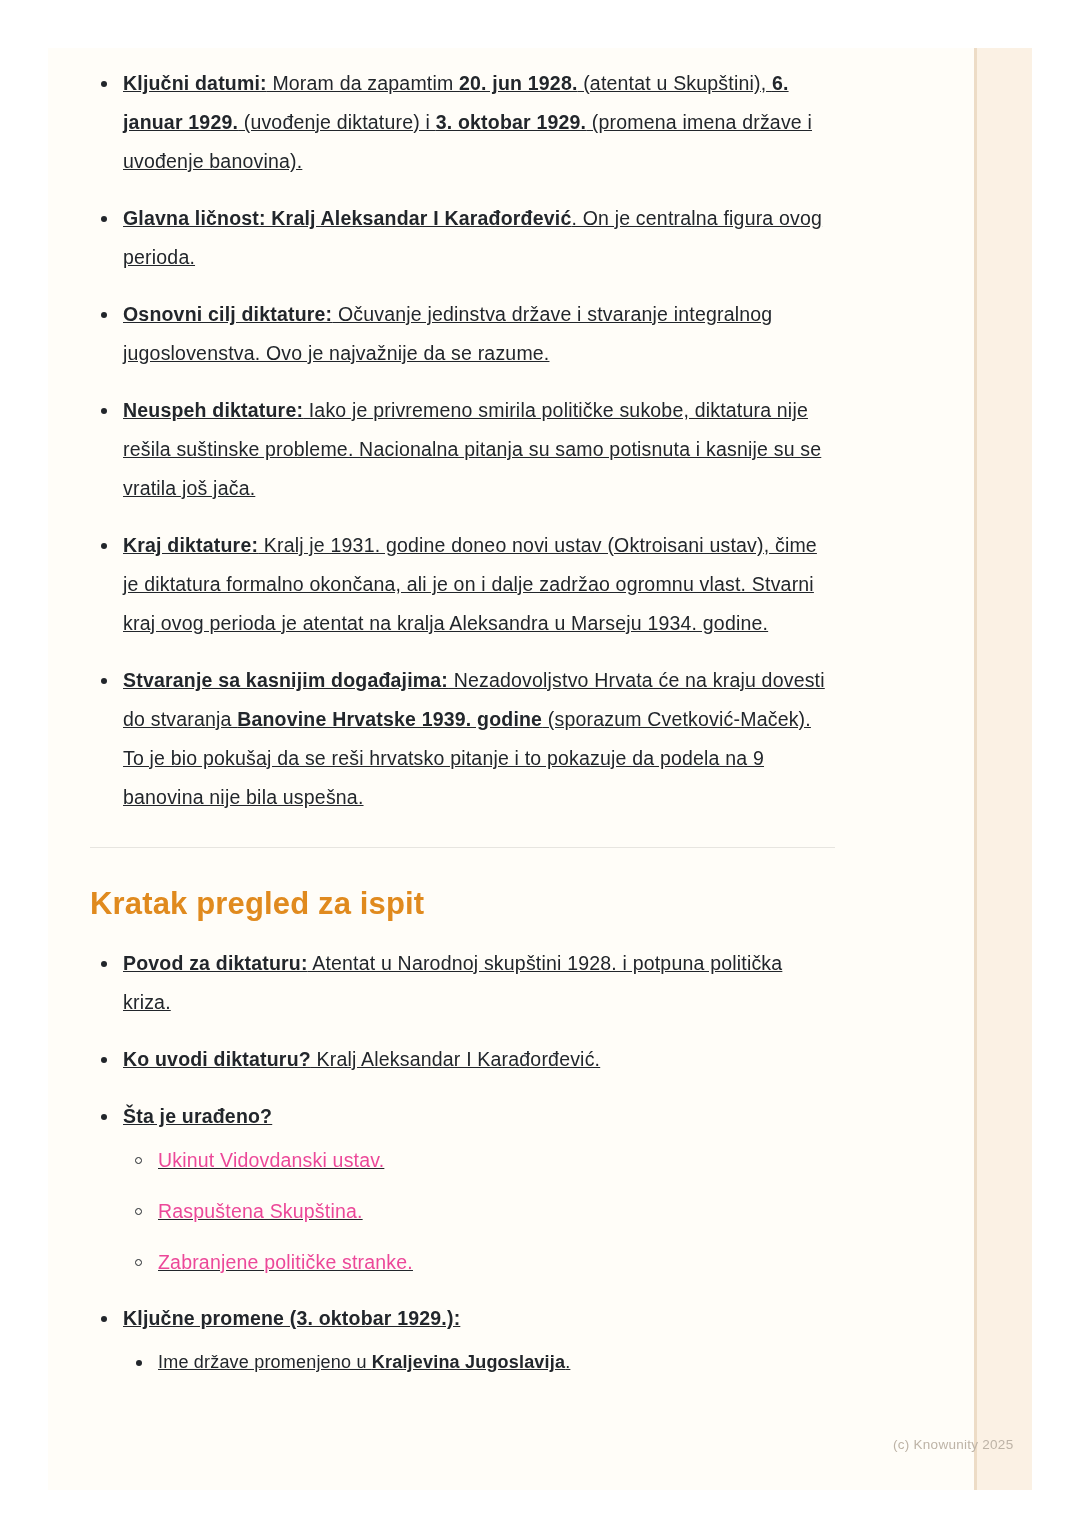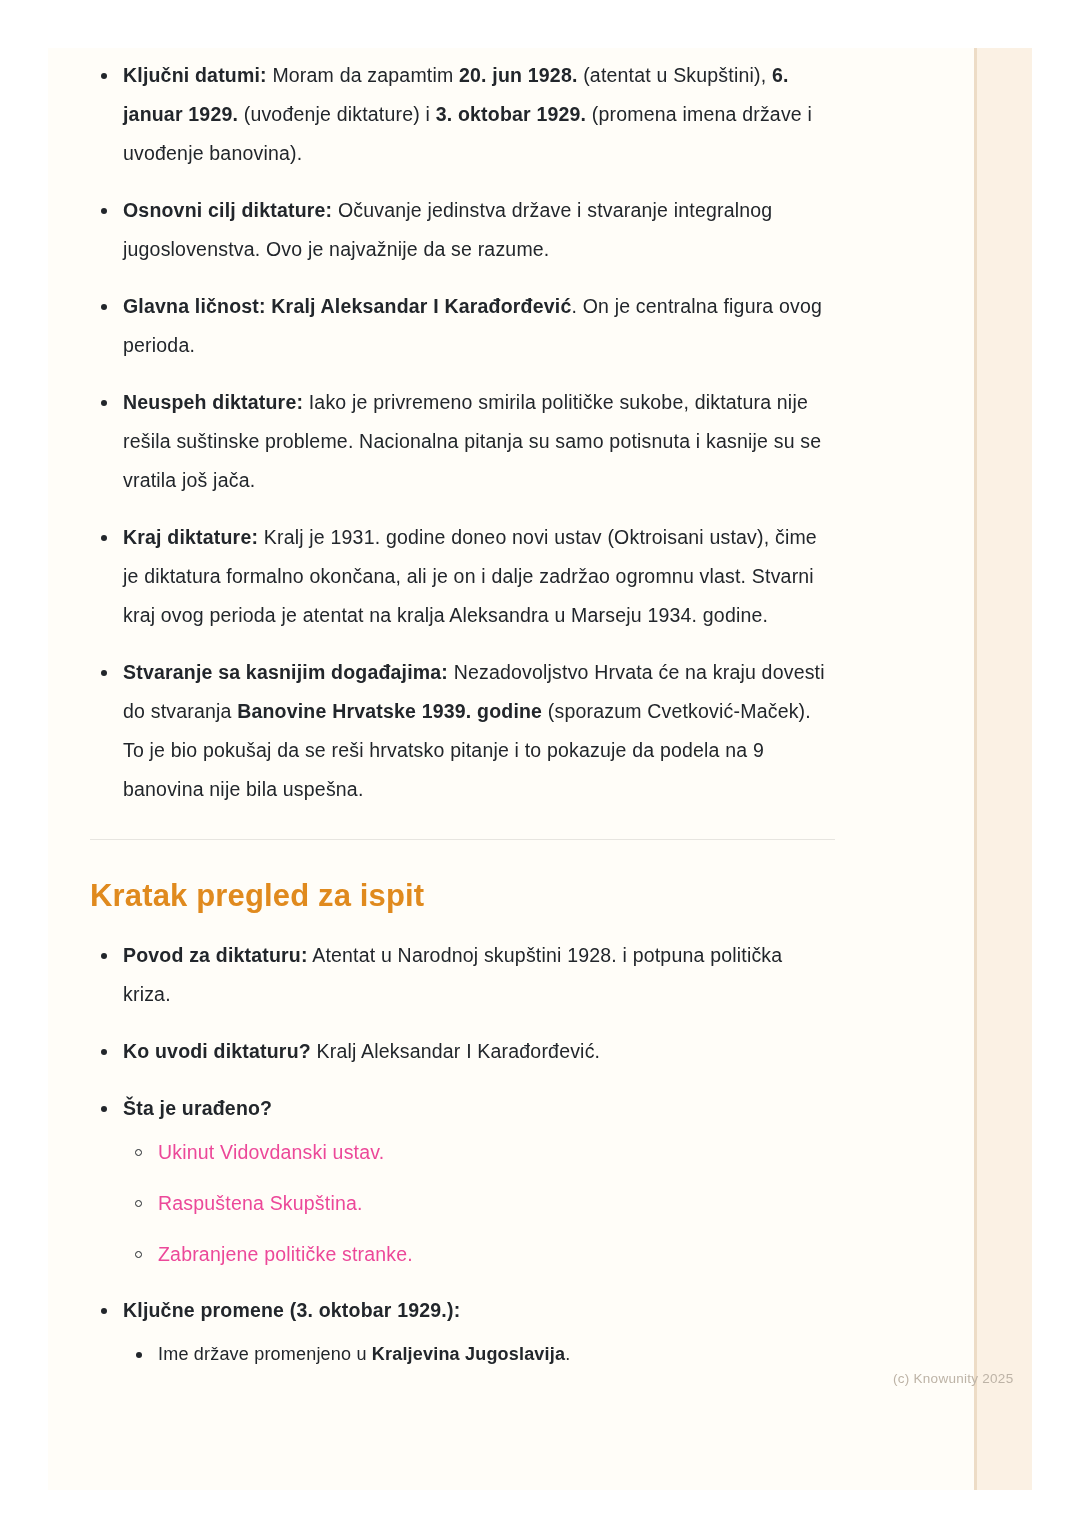--- a/index.html
+++ b/index.html
@@ -61,25 +61,26 @@
 
   ul.bullets {
     list-style: none;
     margin: 0;
     padding: 0;
   }
 
   ul.bullets > li {
     position: relative;
     padding-left: 33px;
-    margin: 0 0 18px 0;
+    margin: 8px 0 18px 0;
     font-size: 19.5px;
     line-height: 39px;
     color: #22262b;
     letter-spacing: 0.01em;
+    text-decoration: underline;
   }
   ul.bullets > li:last-child { margin-bottom: 0; }
 
   ul.bullets > li::before {
     content: "";
     position: absolute;
     left: 11px;
     top: 17px;
     width: 6px;
     height: 6px;
@@ -154,21 +155,21 @@
     font-size: 31px;
     font-weight: bold;
     color: #e08a1e;
     margin: 38px 0 22px 0;
     letter-spacing: 0.005em;
   }
 
   .watermark {
     position: absolute;
     left: 893px;
-    top: 1371px;
+    top: 1437px;
     font-size: 13.5px;
     color: #bdb3a6;
     letter-spacing: 0.02em;
     white-space: nowrap;
   }
 
   .spacer-top { height: 8px; }
 </style>
 </head>
 <body>
@@ -177,22 +178,22 @@
 
   <div class="note-sheet"></div>
   <div class="margin-rule"></div>
   <div class="margin-panel"></div>
 
   <div class="content">
     <div class="spacer-top"></div>
 
     <ul class="bullets" id="top-list">
         <li><span class="b">Ključni datumi:</span><span> Moram da zapamtim </span><span class="b">20. jun 1928.</span><span> (atentat u Skupštini), </span><span class="b">6. januar 1929.</span><span> (uvođenje diktature) i </span><span class="b">3. oktobar 1929.</span><span> (promena imena države i uvođenje banovina).</span></li>
+        <li><span class="b">Glavna ličnost: Kralj Aleksandar I Karađorđević</span><span>. On je centralna figura ovog perioda.</span></li>
         <li><span class="b">Osnovni cilj diktature:</span><span> Očuvanje jedinstva države i stvaranje integralnog jugoslovenstva. Ovo je najvažnije da se razume.</span></li>
-        <li><span class="b">Glavna ličnost: Kralj Aleksandar I Karađorđević</span><span>. On je centralna figura ovog perioda.</span></li>
         <li><span class="b">Neuspeh diktature:</span><span> Iako je privremeno smirila političke sukobe, diktatura nije rešila suštinske probleme. Nacionalna pitanja su samo potisnuta i kasnije su se vratila još jača.</span></li>
         <li><span class="b">Kraj diktature:</span><span> Kralj je 1931. godine doneo novi ustav (Oktroisani ustav), čime je diktatura formalno okončana, ali je on i dalje zadržao ogromnu vlast. Stvarni kraj ovog perioda je atentat na kralja Aleksandra u Marseju 1934. godine.</span></li>
         <li><span class="b">Stvaranje sa kasnijim događajima:</span><span> Nezadovoljstvo Hrvata će na kraju dovesti do stvaranja </span><span class="b">Banovine Hrvatske 1939. godine</span><span> (sporazum Cvetković-Maček). To je bio pokušaj da se reši hrvatsko pitanje i to pokazuje da podela na 9 banovina nije bila uspešna.</span></li>
       </ul>
 
     <div class="divider"></div>
 
     <div class="section-title">Kratak pregled za ispit</div>
 
     <ul class="bullets" id="section-list">

